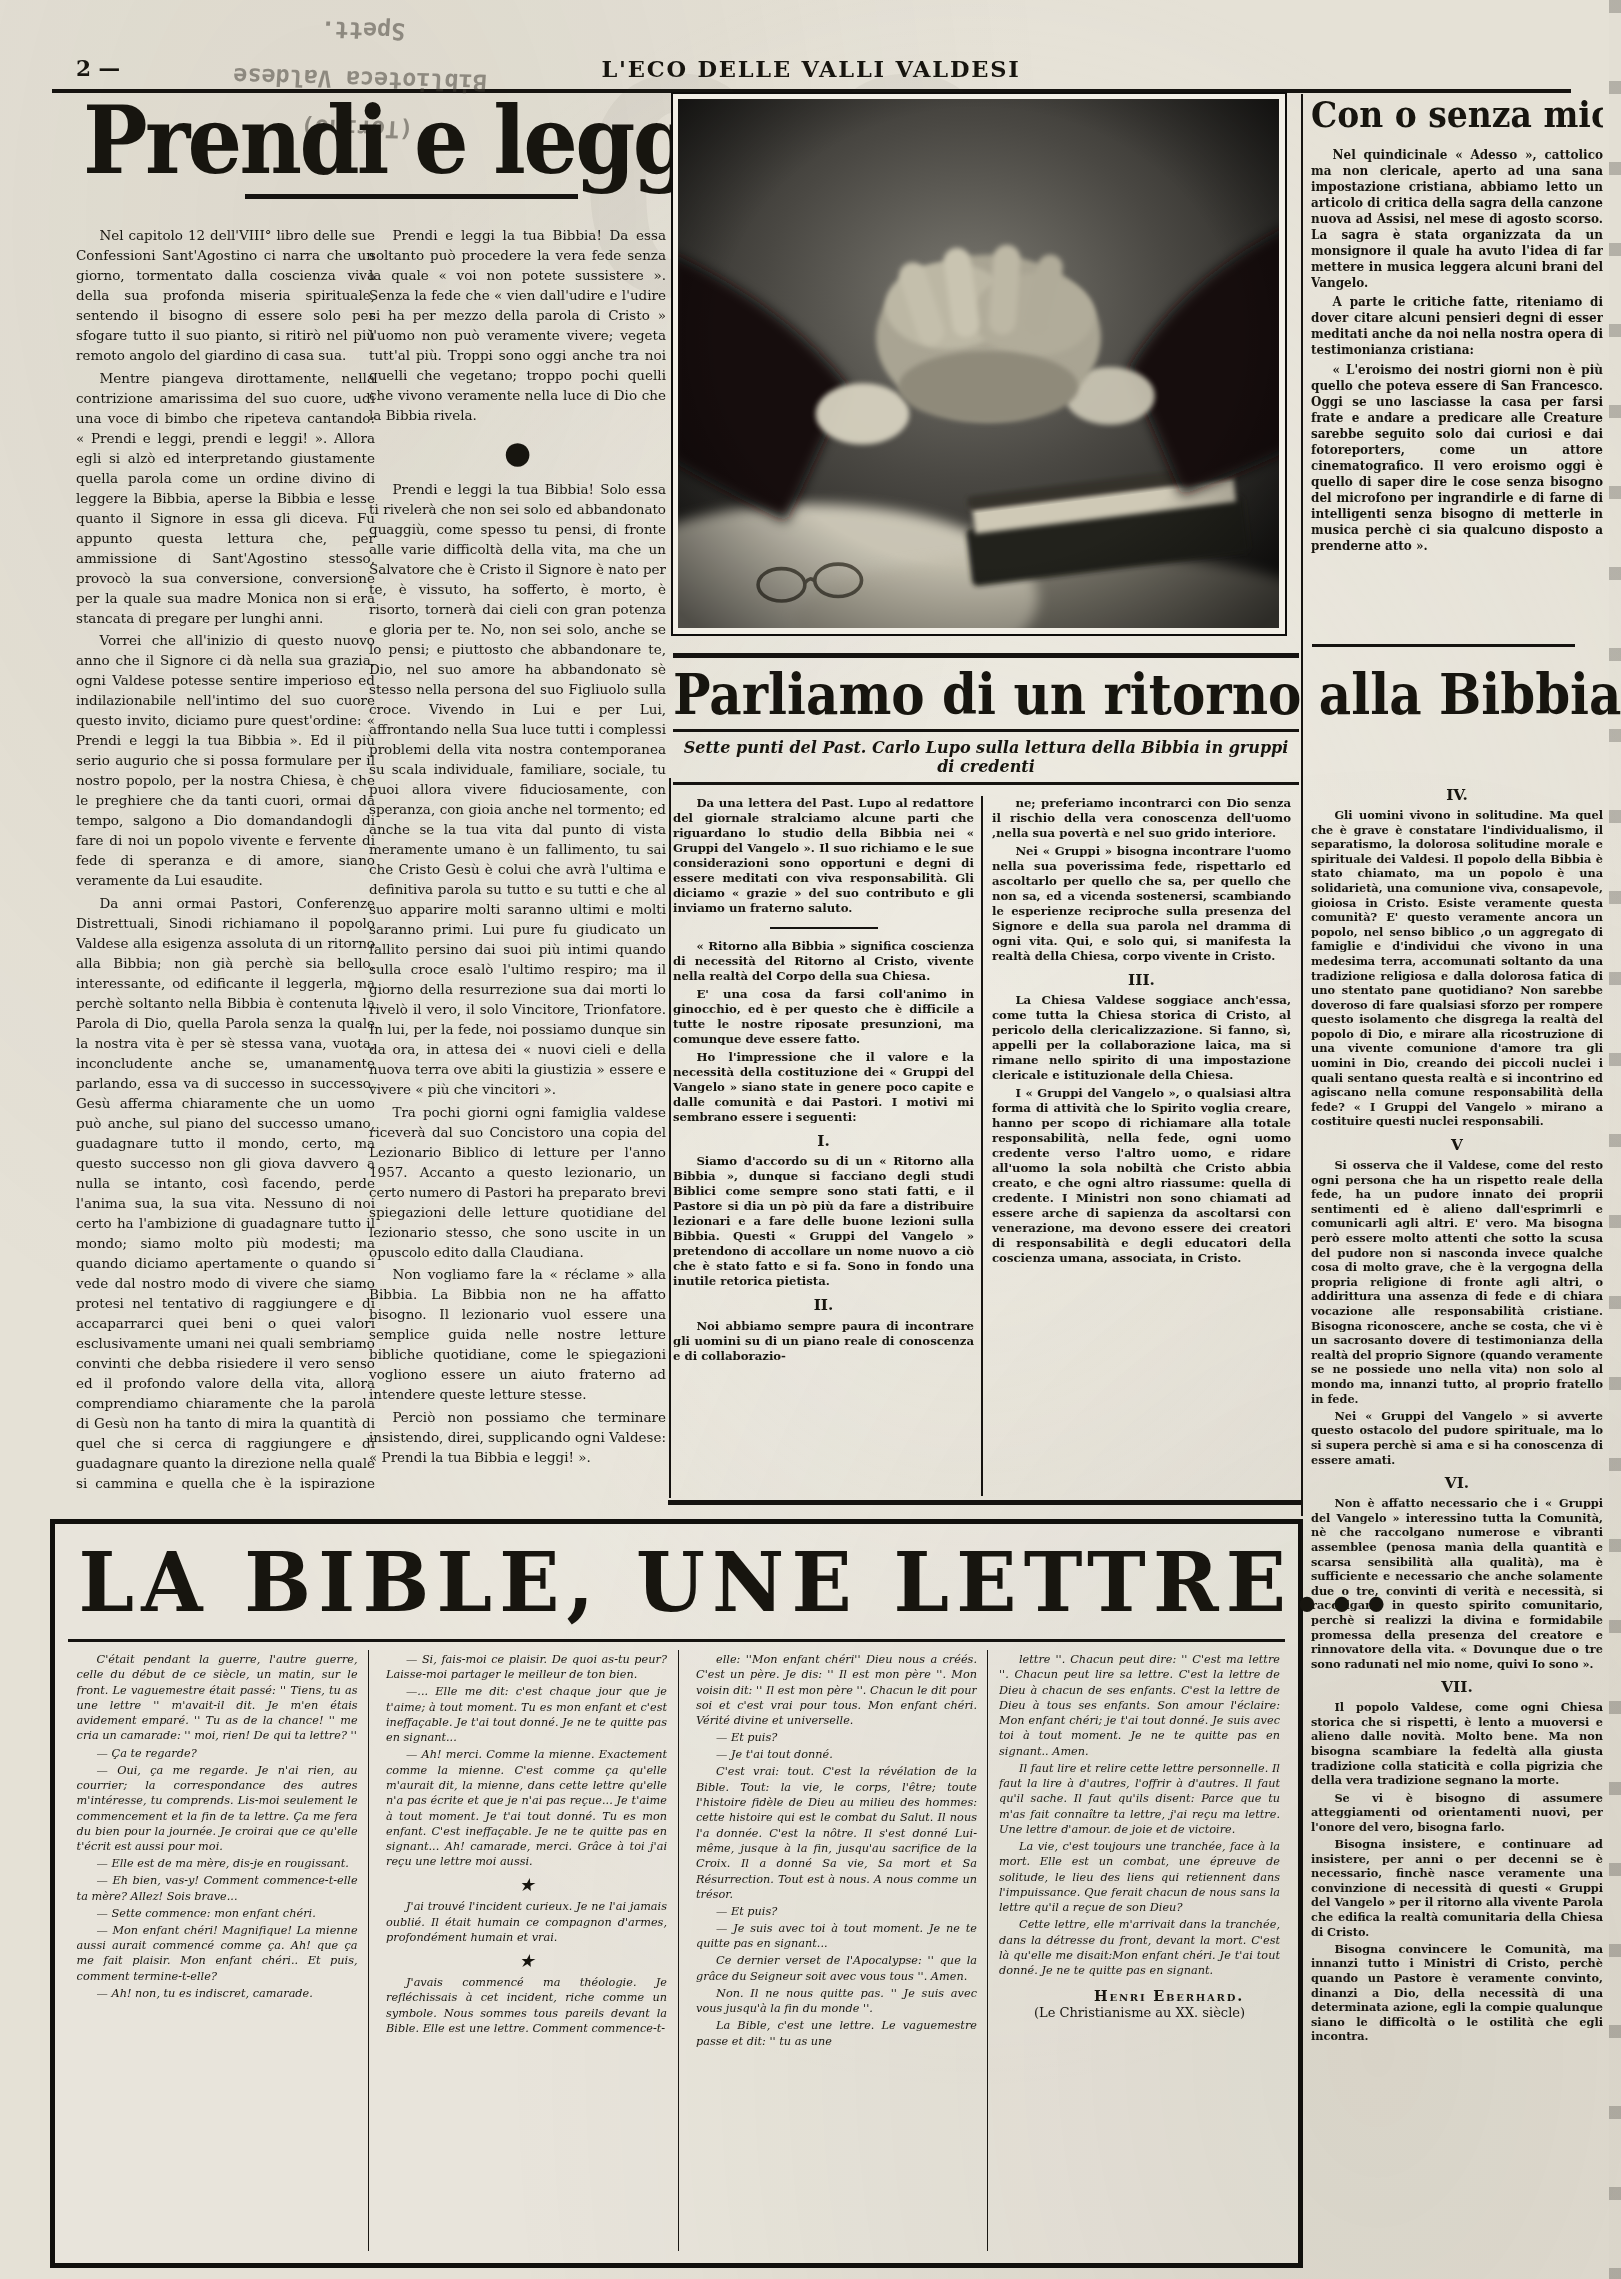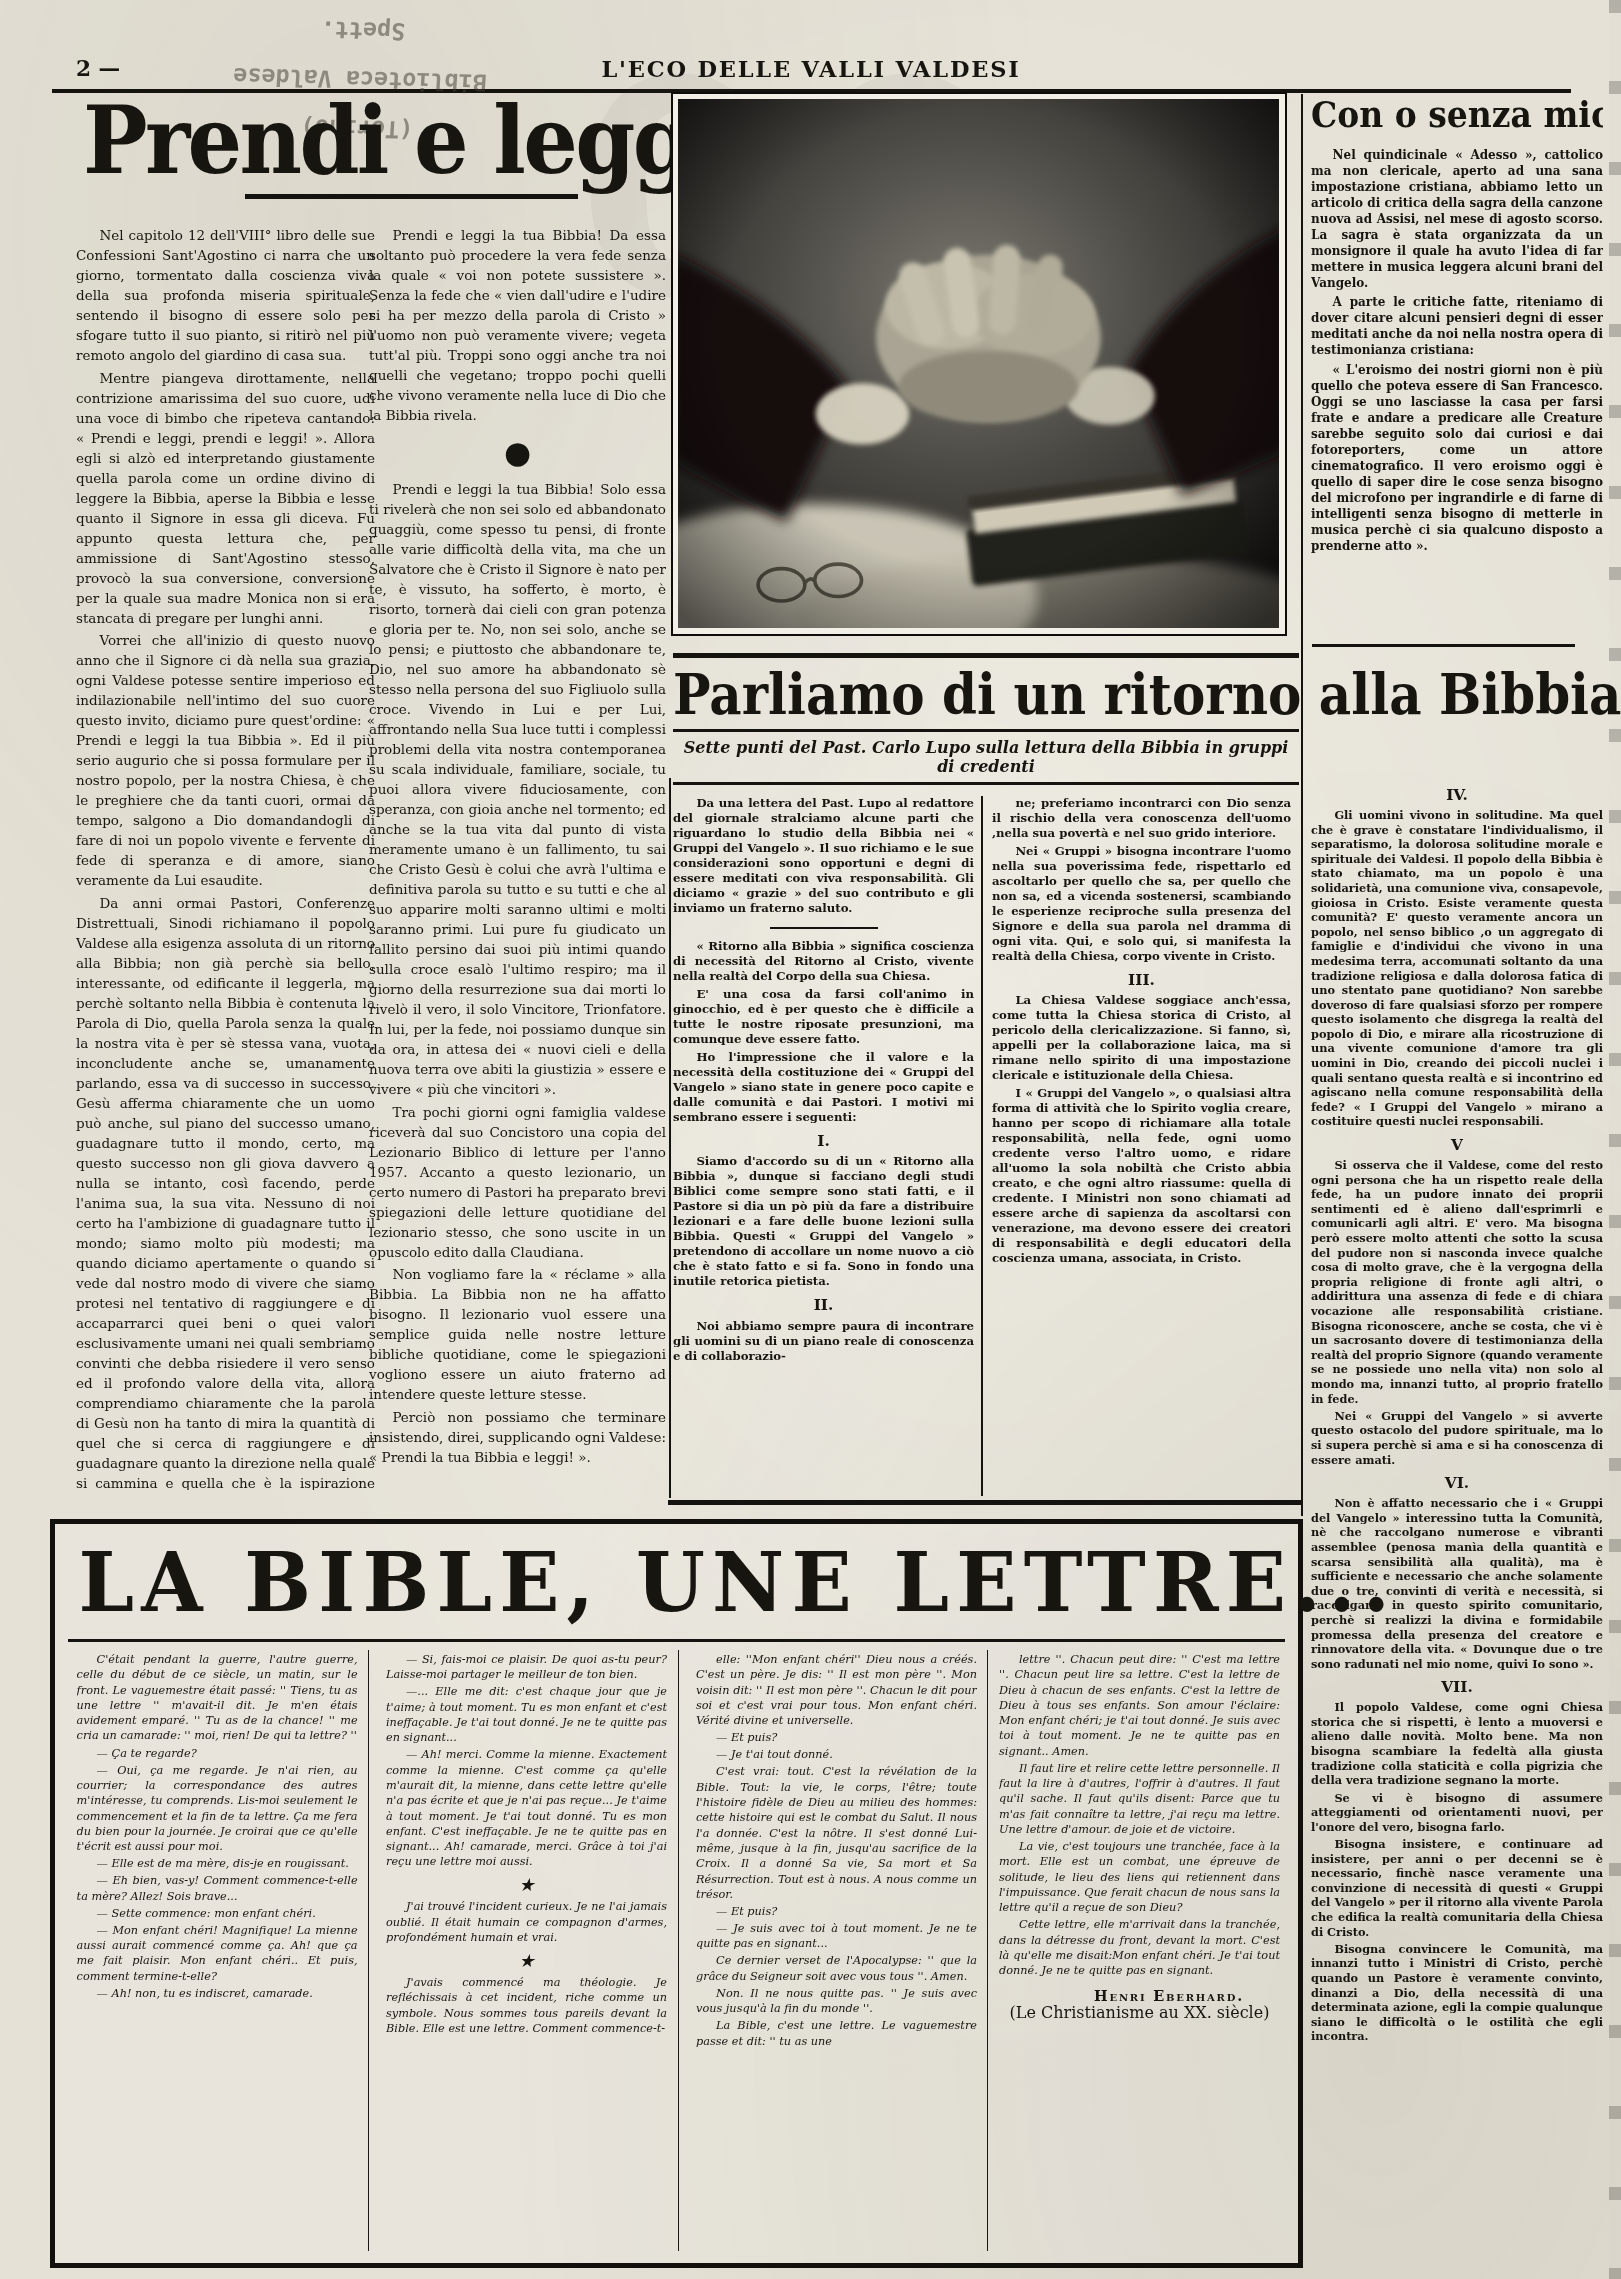--- a/index.html
+++ b/index.html
@@ -74,21 +74,21 @@
   #bible-title-rule{position:absolute;left:12.6px;top:115px;width:1217px;height:2.7px;background:#151310;}
   .frcol{position:absolute;top:128px;width:281px;height:598px;overflow:hidden;
     font-style:italic;font-size:11.3px;line-height:15.3px;text-align:justify;}
   .frcol p{margin:0 0 1.8px 0;text-indent:20px;}
   #fr1{left:21.6px;} #fr2{left:331px;} #fr3{left:641px;} #fr4{left:944px;}
   .frsep{position:absolute;top:126px;width:0.9px;height:601px;background:#1a1814;}
   #frsep1{left:313px;} #frsep2{left:623px;} #frsep3{left:932px;}
   .star-div{text-align:center;font-size:18px;margin:7.2px 0;text-indent:0;}
   .fr-sig{text-align:right;font-style:normal;font-weight:bold;font-size:14.4px;
     letter-spacing:1.8px;margin:9px 36px 1.8px 0;font-variant:small-caps;}
-  .fr-src{text-align:center;font-style:normal;font-size:16px;}
+  .fr-src{text-align:center;font-style:normal;font-size:13px;}
 </style>
 </head>
 <body>
 
 <div class="abs" id="page-num">2 —</div>
 <div class="abs" id="masthead">L'ECO DELLE VALLI VALDESI</div>
 <div class="abs rule" id="header-rule"></div>
 <div class="abs" id="ghost-bleed">09</div>
 <div class="abs" id="stamp">
   <div>(Torino)</div>

